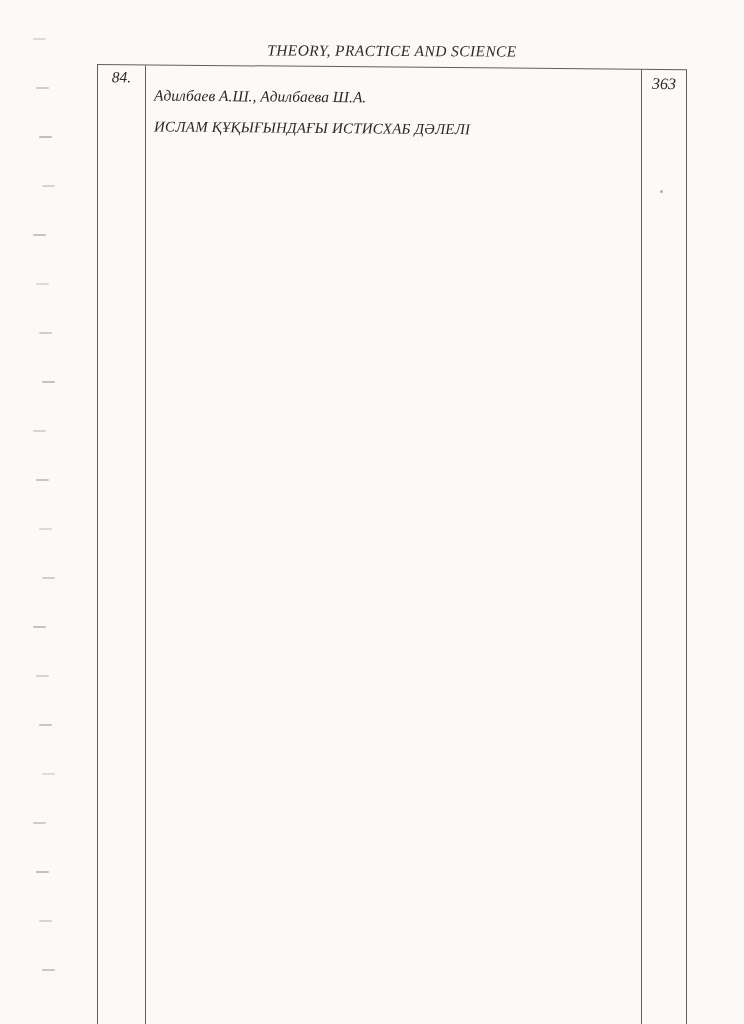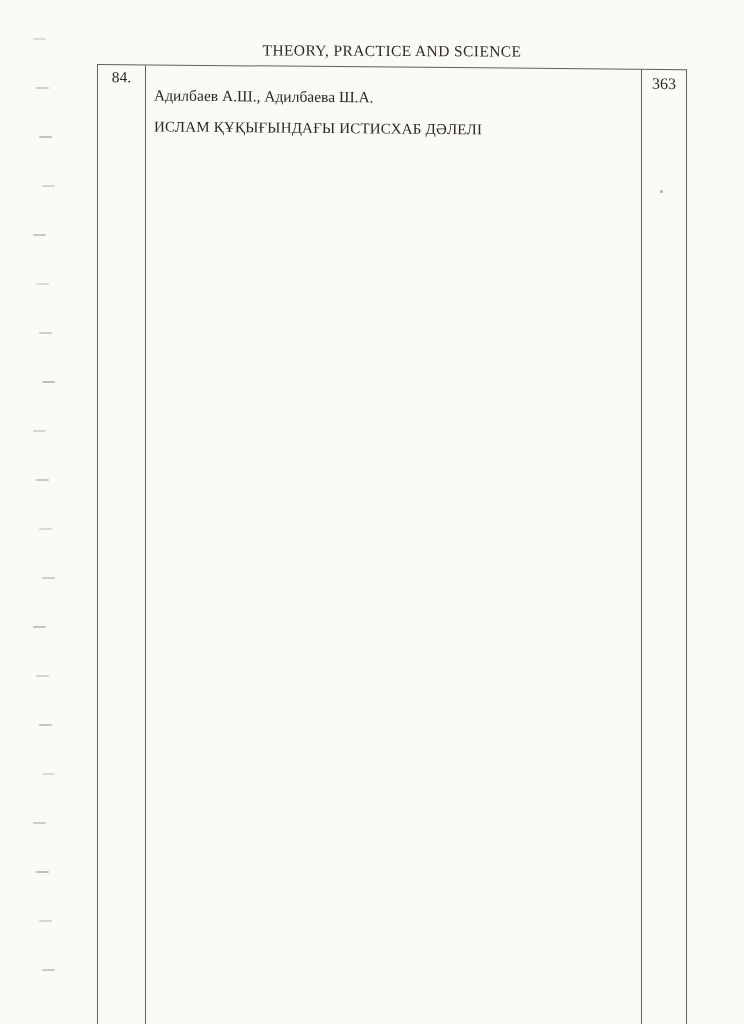--- a/index.html
+++ b/index.html
@@ -9,20 +9,21 @@
     height: 1024px;
     background: #fbfaf6;
     overflow: hidden;
     font-family: "Liberation Serif", "DejaVu Serif", serif;
     color: #2b2824;
   }
   .page {
     position: relative;
     width: 744px;
     height: 1024px;
+    font-style: italic;
   }
   
   .doc-heading {
     position: absolute;
     top: 42px;
     left: 97px;
     width: 590px;
     text-align: center;
     font-size: 15.5px;
     letter-spacing: 0.4px;

